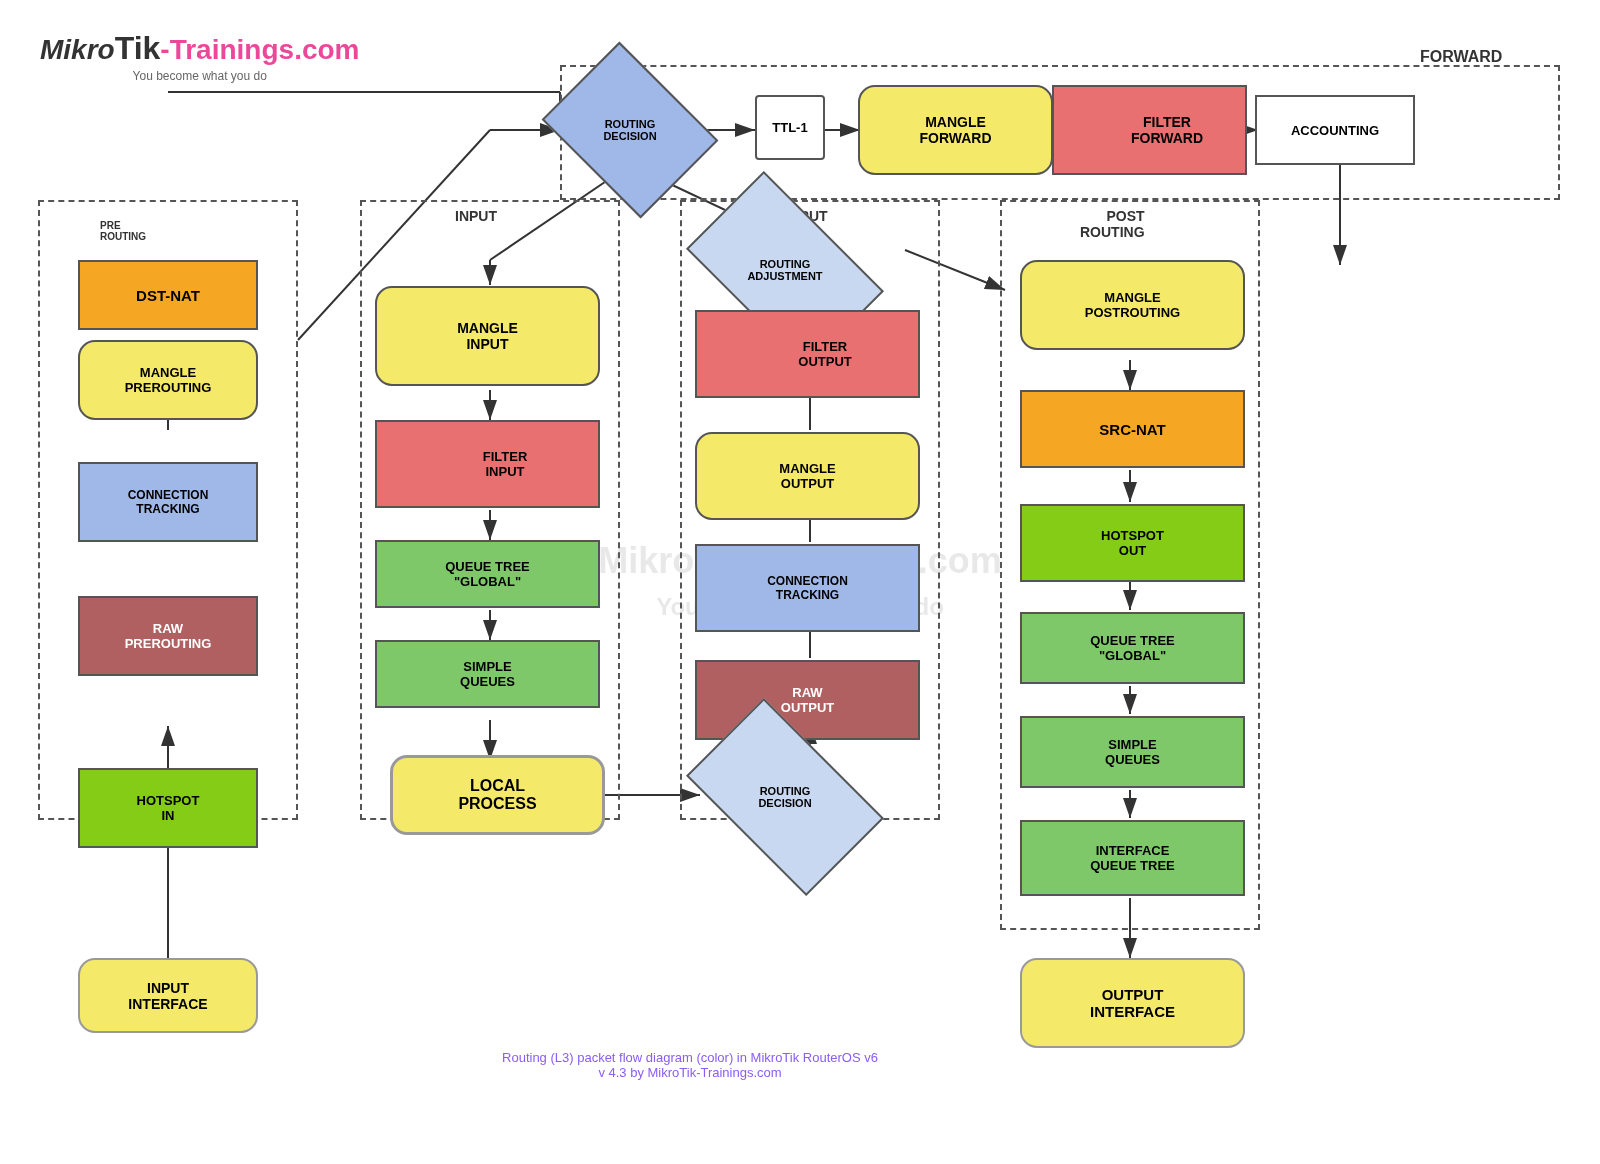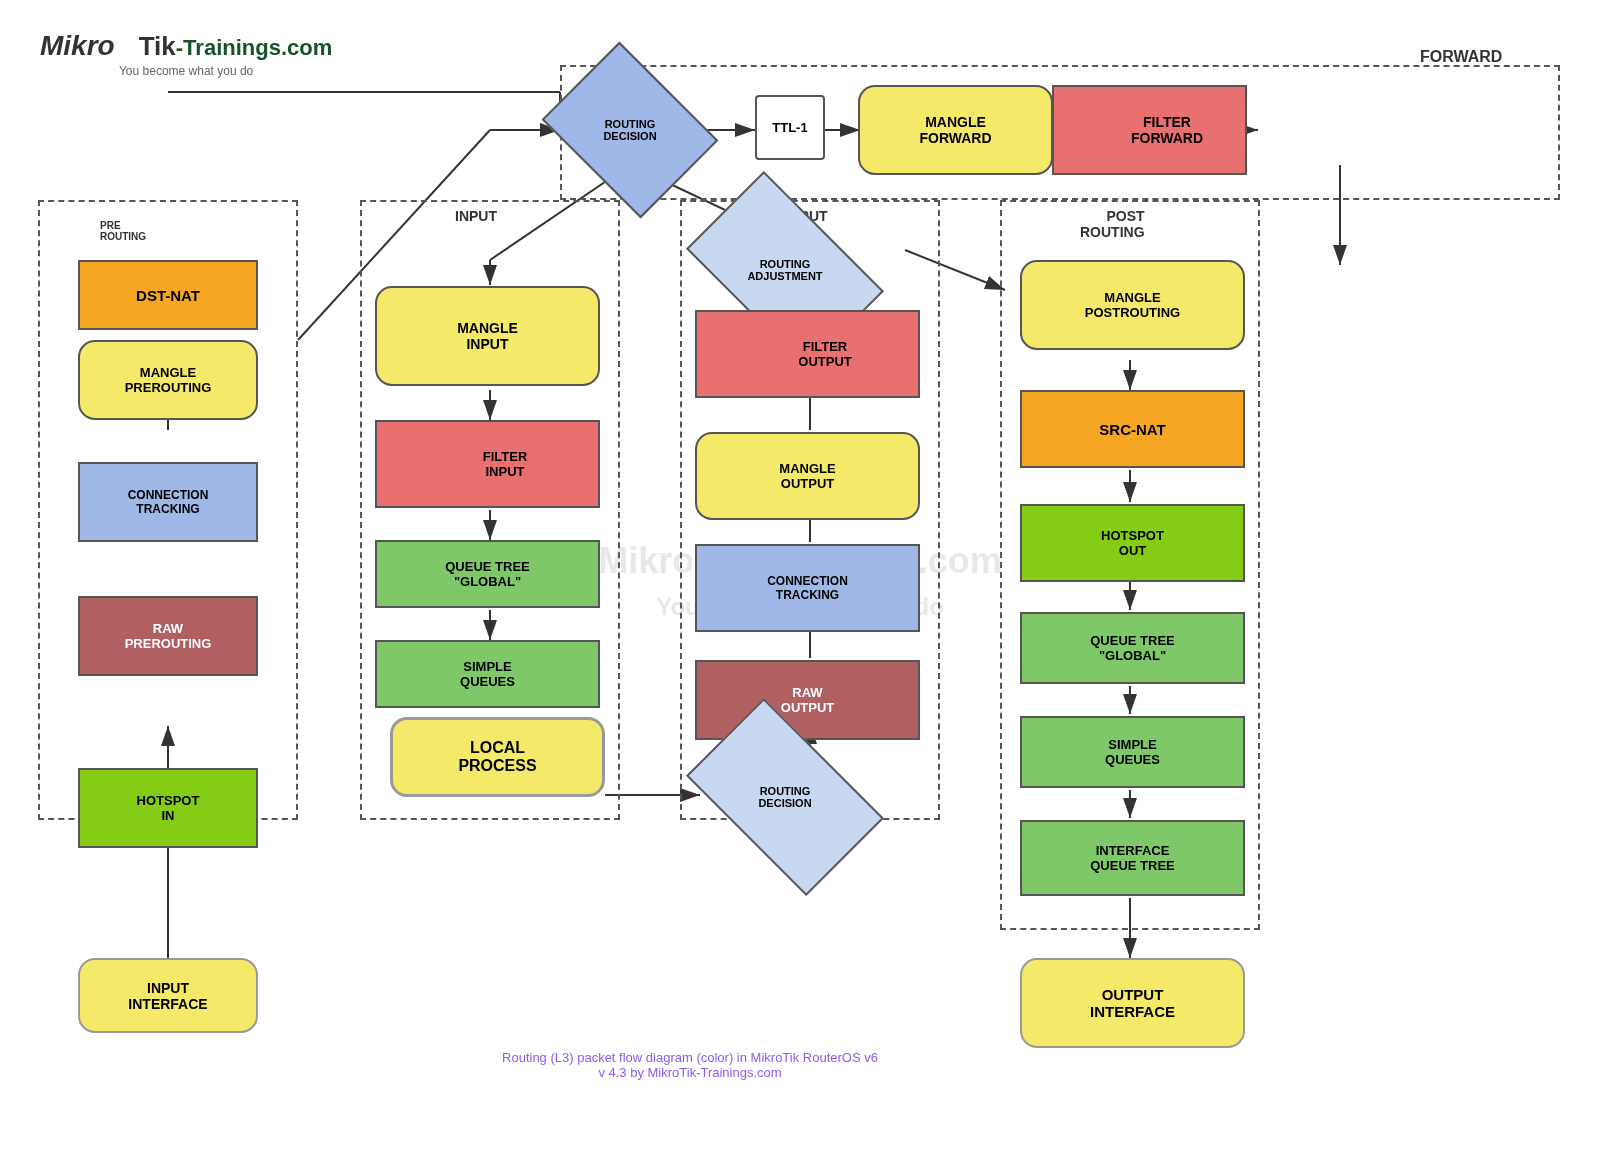--- a/index.html
+++ b/index.html
@@ -24,21 +24,21 @@
       position: absolute;
       top: 30px;
       left: 40px;
     }
     .logo-text {
       font-size: 28px;
       font-weight: bold;
       color: #333;
     }
     .logo-text span.mikro { color: #333; font-style: italic; }
-    .logo-text span.trainings { color: #14532d; font-size: 22px; }
+    .logo-text span.trainings { color: #ec4899; font-size: 28px; }
     .logo-sub {
       font-size: 12px;
       color: #666;
       text-align: center;
       margin-top: 2px;
     }
 
     
     .box {
       position: absolute;
@@ -135,21 +135,21 @@
   </style>
 </head>
 <body>
 
 <div class="diagram-container">
 
   <div class="watermark">MikroTik-Trainings.com<br><span style="font-size:24px;">You become what you do</span></div>
 
   <div class="logo-area">
     <div class="logo-text">
-      <span class="mikro">Mikro</span><span style="font-weight:900;font-size:26px;margin-left:24px;">Tik</span><span class="trainings">-Trainings.com</span>
+      <span class="mikro">Mikro</span><span style="font-weight:900;font-size:32px;">Tik</span><span class="trainings">-Trainings.com</span>
     </div>
     <div class="logo-sub">You become what you do</div>
   </div>
 
   <div class="region" style="left:560px; top:65px; width:1000px; height:135px;"></div>
   <div class="region-label" style="left:1420px; top:48px; font-size:16px; font-weight:bold;">FORWARD</div>
 
   <div class="region" style="left:38px; top:200px; width:260px; height:620px;"></div>
   <div class="region-label" style="left:100px; top:220px; font-size:10px; font-weight:bold; text-align:left;">PRE<br>ROUTING</div>
 
@@ -271,38 +271,41 @@
   </div>
 
   <div class="box box-yellow" style="left:858px; top:85px; width:195px; height:90px; font-size:14px; font-weight:bold;">
     <span>MANGLE<br>FORWARD</span>
   </div>
 
   <div class="box box-red" style="left:1052px; top:85px; width:195px; height:90px; font-size:14px; font-weight:bold;">
     <span>FILTER<br>FORWARD</span>
   </div>
 
+  <div class="box box-white" style="left:1255px; top:95px; width:160px; height:70px; font-size:13px;">
+    <span>ACCOUNTING</span>
+  </div>
 
   <div class="box box-yellow" style="left:375px; top:286px; width:225px; height:100px; font-size:14px; font-weight:bold;">
     <span>MANGLE<br>INPUT</span>
   </div>
 
   <div class="box box-red" style="left:375px; top:420px; width:225px; height:88px; font-size:13px; font-weight:bold;">
     <span>FILTER<br>INPUT</span>
   </div>
 
   <div class="box box-green" style="left:375px; top:540px; width:225px; height:68px; font-size:13px;">
     <span>QUEUE TREE<br>"GLOBAL"</span>
   </div>
 
   <div class="box box-green" style="left:375px; top:640px; width:225px; height:68px; font-size:13px;">
     <span>SIMPLE<br>QUEUES</span>
   </div>
 
-  <div class="box box-yellow" style="left:390px; top:717px; width:215px; height:80px; font-size:16px; font-weight:bold; border:3px solid #999;">
+  <div class="box box-yellow" style="left:390px; top:755px; width:215px; height:80px; font-size:16px; font-weight:bold; border:3px solid #999;">
     <span>LOCAL<br>PROCESS</span>
   </div>
 
   <div class="diamond-container" style="left:700px; top:215px; width:170px; height:110px;">
     <div class="diamond box-blue" style="background:#c8d8f0; border:2px solid #555;"></div>
     <div class="diamond-label" style="font-size:11px; font-weight:bold;">ROUTING<br>ADJUSTMENT</div>
   </div>
 
   <div class="box box-red" style="left:695px; top:310px; width:225px; height:88px; font-size:13px; font-weight:bold;">
     <span>FILTER<br>OUTPUT</span>

